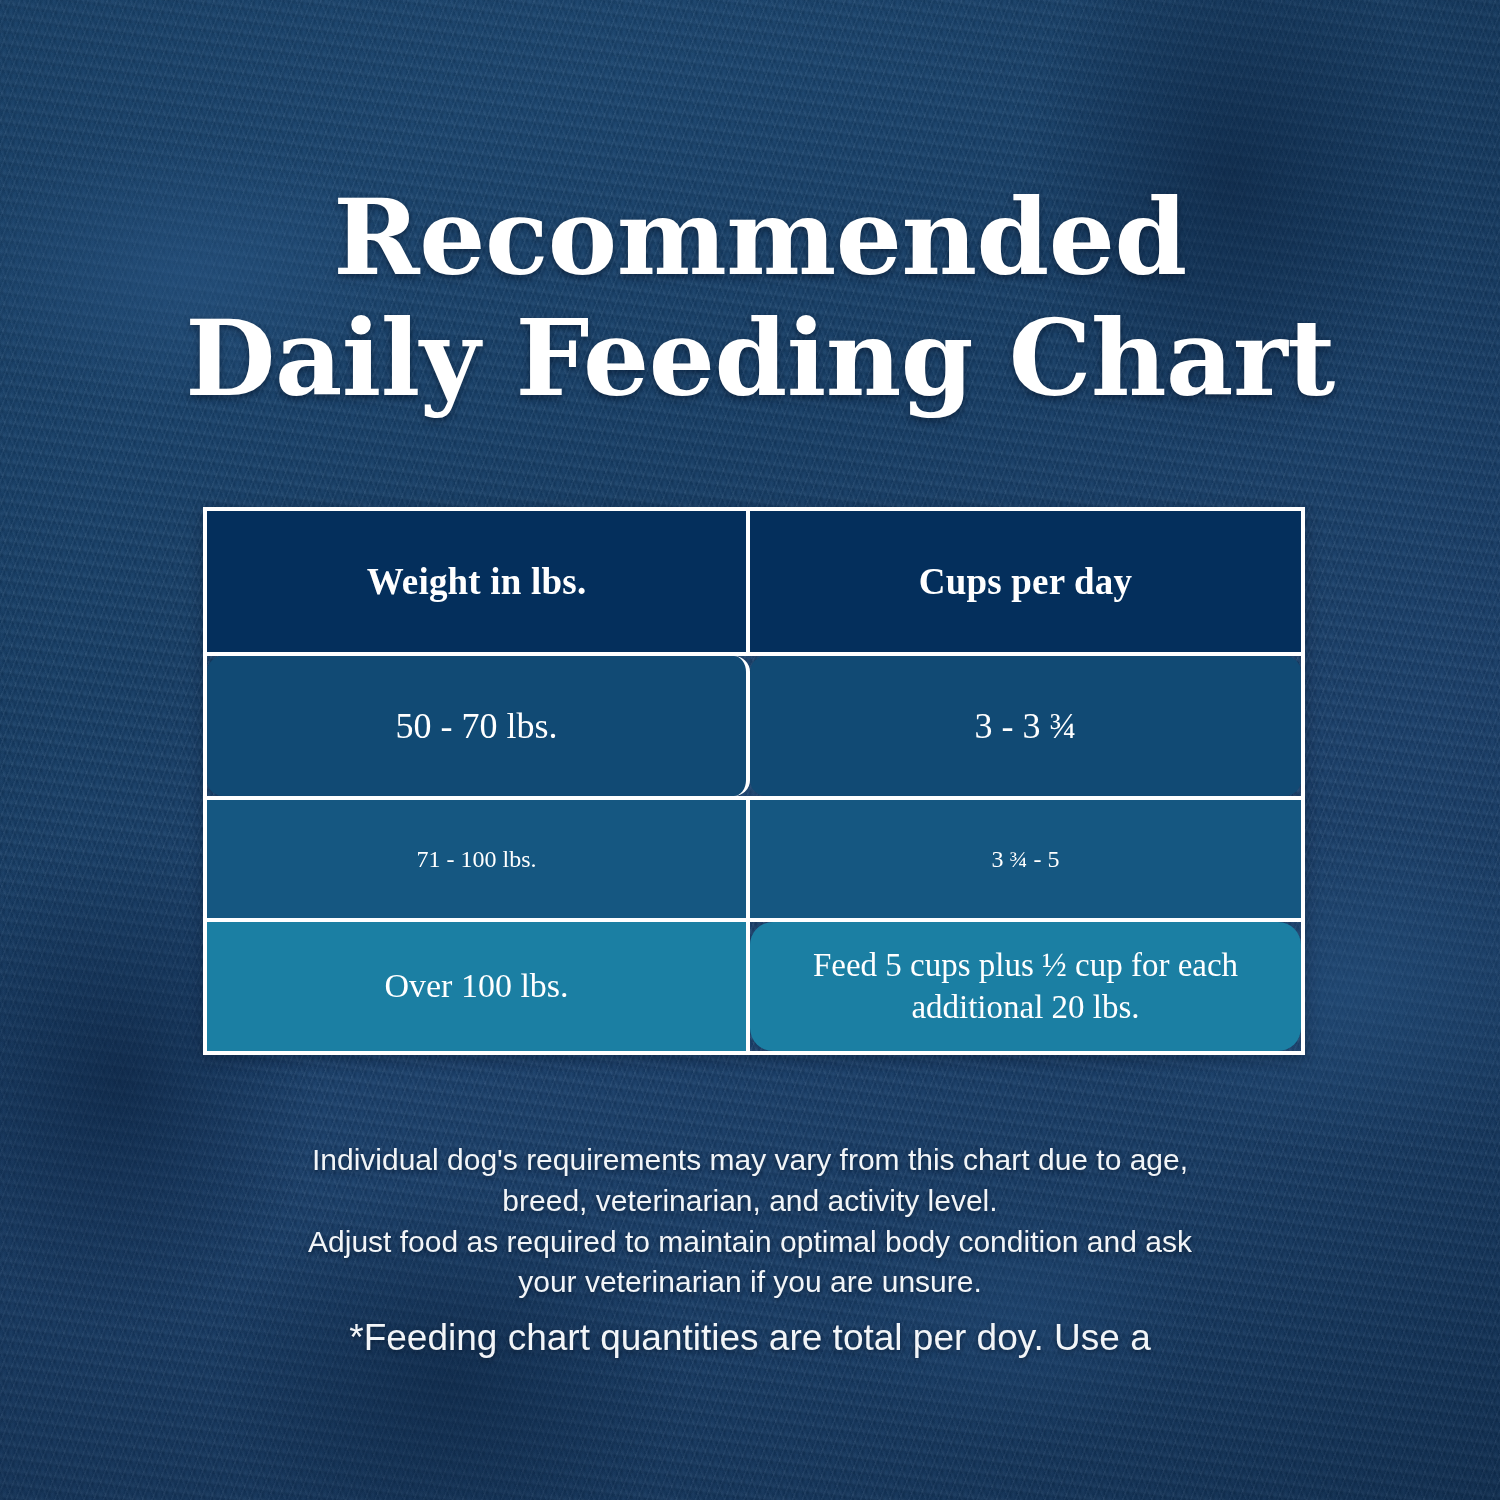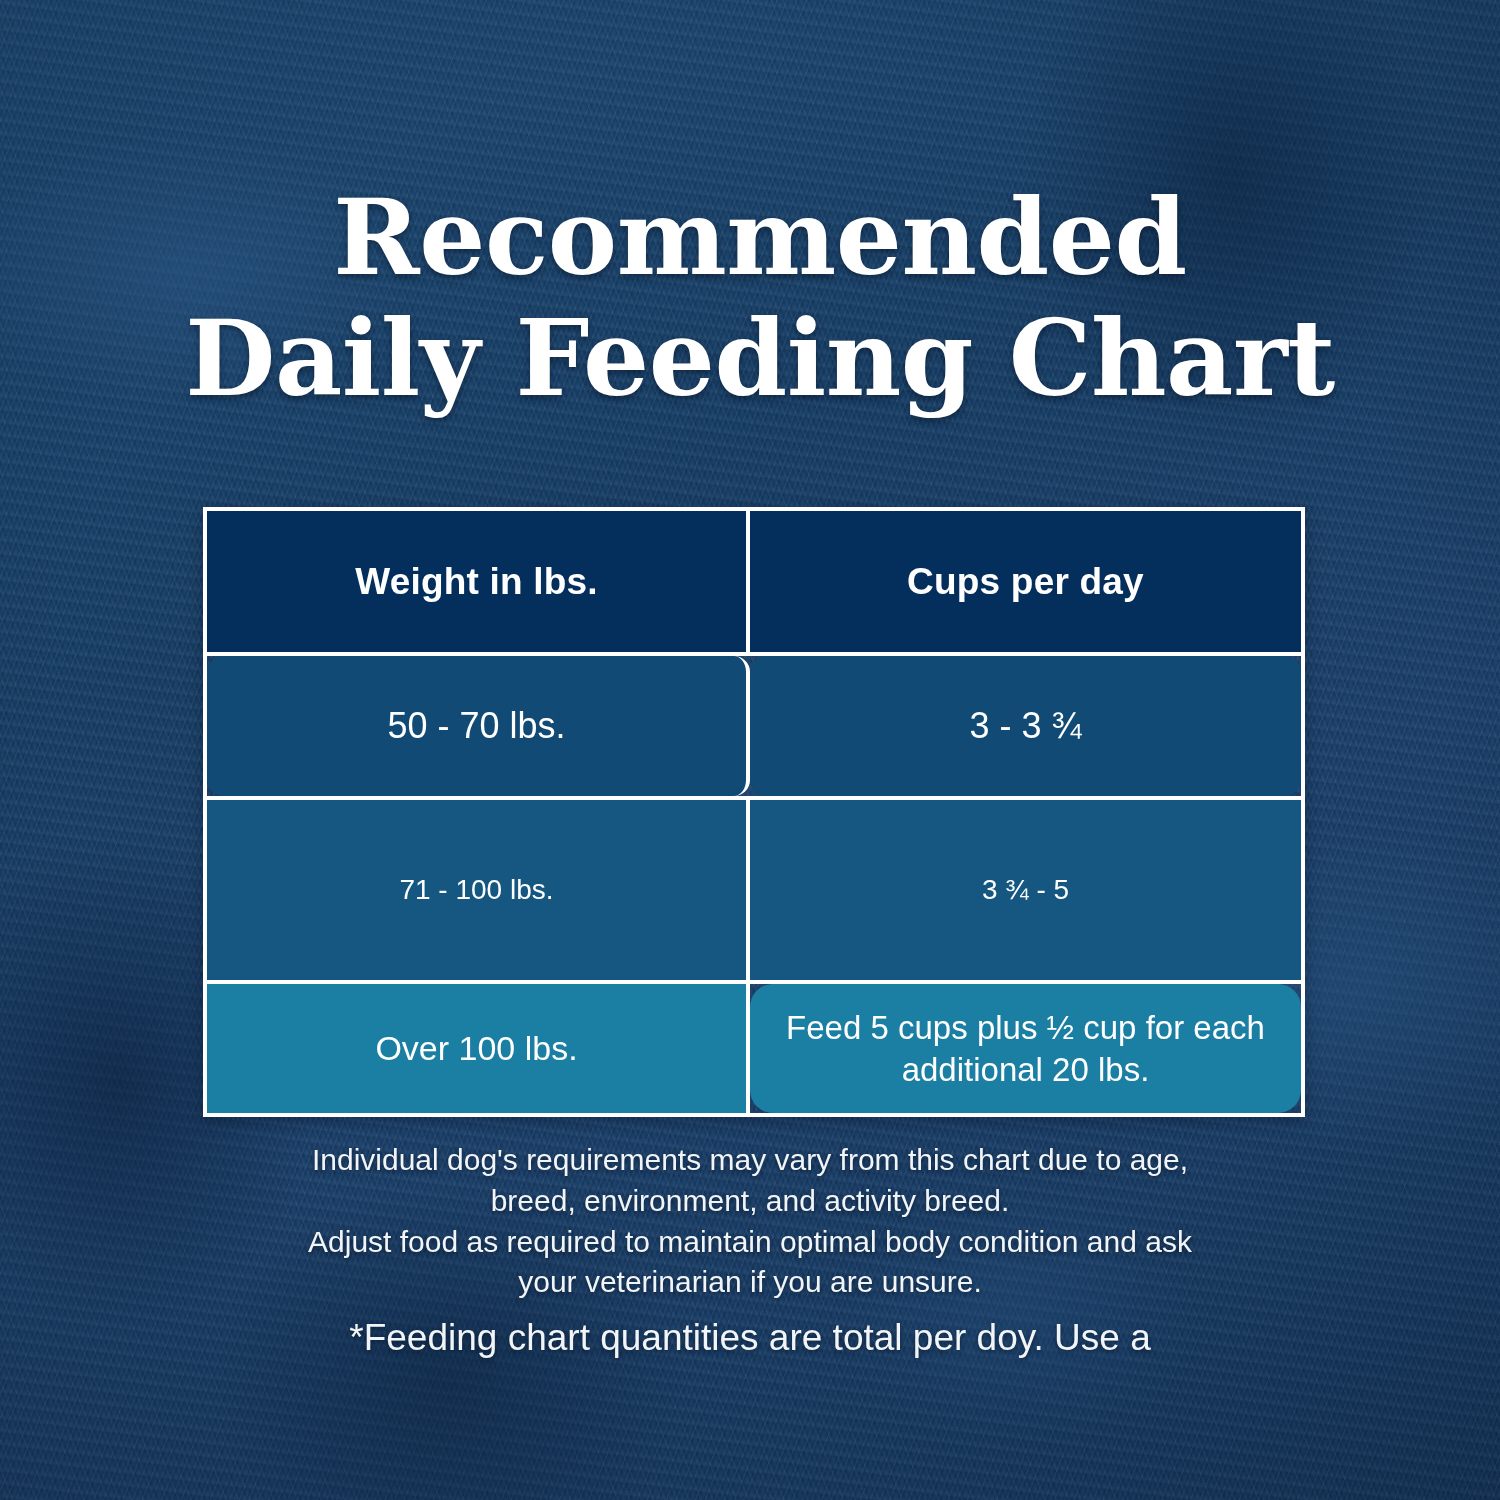--- a/index.html
+++ b/index.html
@@ -76,20 +76,21 @@
   .row + .row { border-top: 4px solid #ffffff; }
 
   .cell {
     box-sizing: border-box;
     display: flex;
     align-items: center;
     justify-content: center;
     text-align: center;
     color: #ffffff;
     padding: 2px 16px;
+    font-family: Liberation Serif, serif;
   }
   .cell.col-weight {
     width: 543px;
     flex: 0 0 543px;
     border-right: 4px solid #ffffff;
   }
   .cell.col-cups {
     flex: 1 1 auto;
   }
 
@@ -102,22 +103,22 @@
   }
   .row-1 .cell {
     background: #114a74;
     height: 140px;
     font-size: 36px;
     font-weight: normal;
     border-radius: 16px;
   }
   .row-2 .cell {
     background: #155781;
-    height: 180px;
-    font-size: 28px;
+    height: 118px;
+    font-size: 24px;
     font-weight: normal;
   }
   .row-3 .cell {
     background: #1b7fa3;
     height: 129px;
     font-size: 34px;
     font-weight: normal;
     line-height: 1.26;
   }
   .row-3 .col-cups { font-size: 33px; border-radius: 23px; }
@@ -179,21 +180,21 @@
           <span>Feed 5 cups plus ½ cup for</span>
           <span>each additional 20 lbs.</span>
         </div>
       </div>
     </div>
 
   </div>
 
   <div class="note note-main">
     <span>Individual dog's requirements may vary from this chart due to age,</span>
-    <span>breed, environment, and activity breed.</span>
+    <span>breed, veterinarian, and activity level.</span>
     <span>Adjust food as required to maintain optimal body condition and ask</span>
     <span>your veterinarian if you are unsure.</span>
   </div>
 
   <div class="note note-foot">
     <span>*Feeding chart quantities are total per doy. Use a</span>
   </div>
 
 </div>
 

